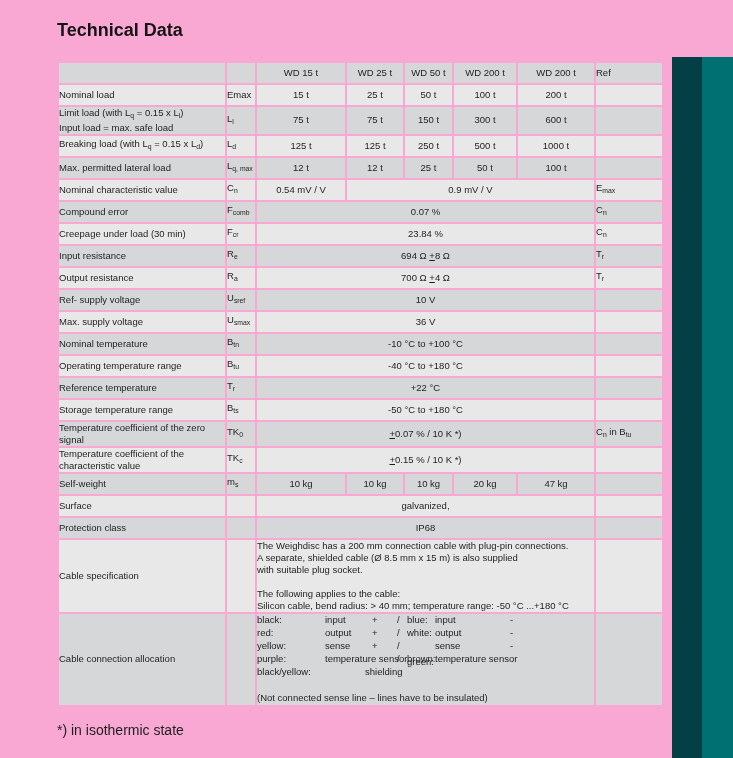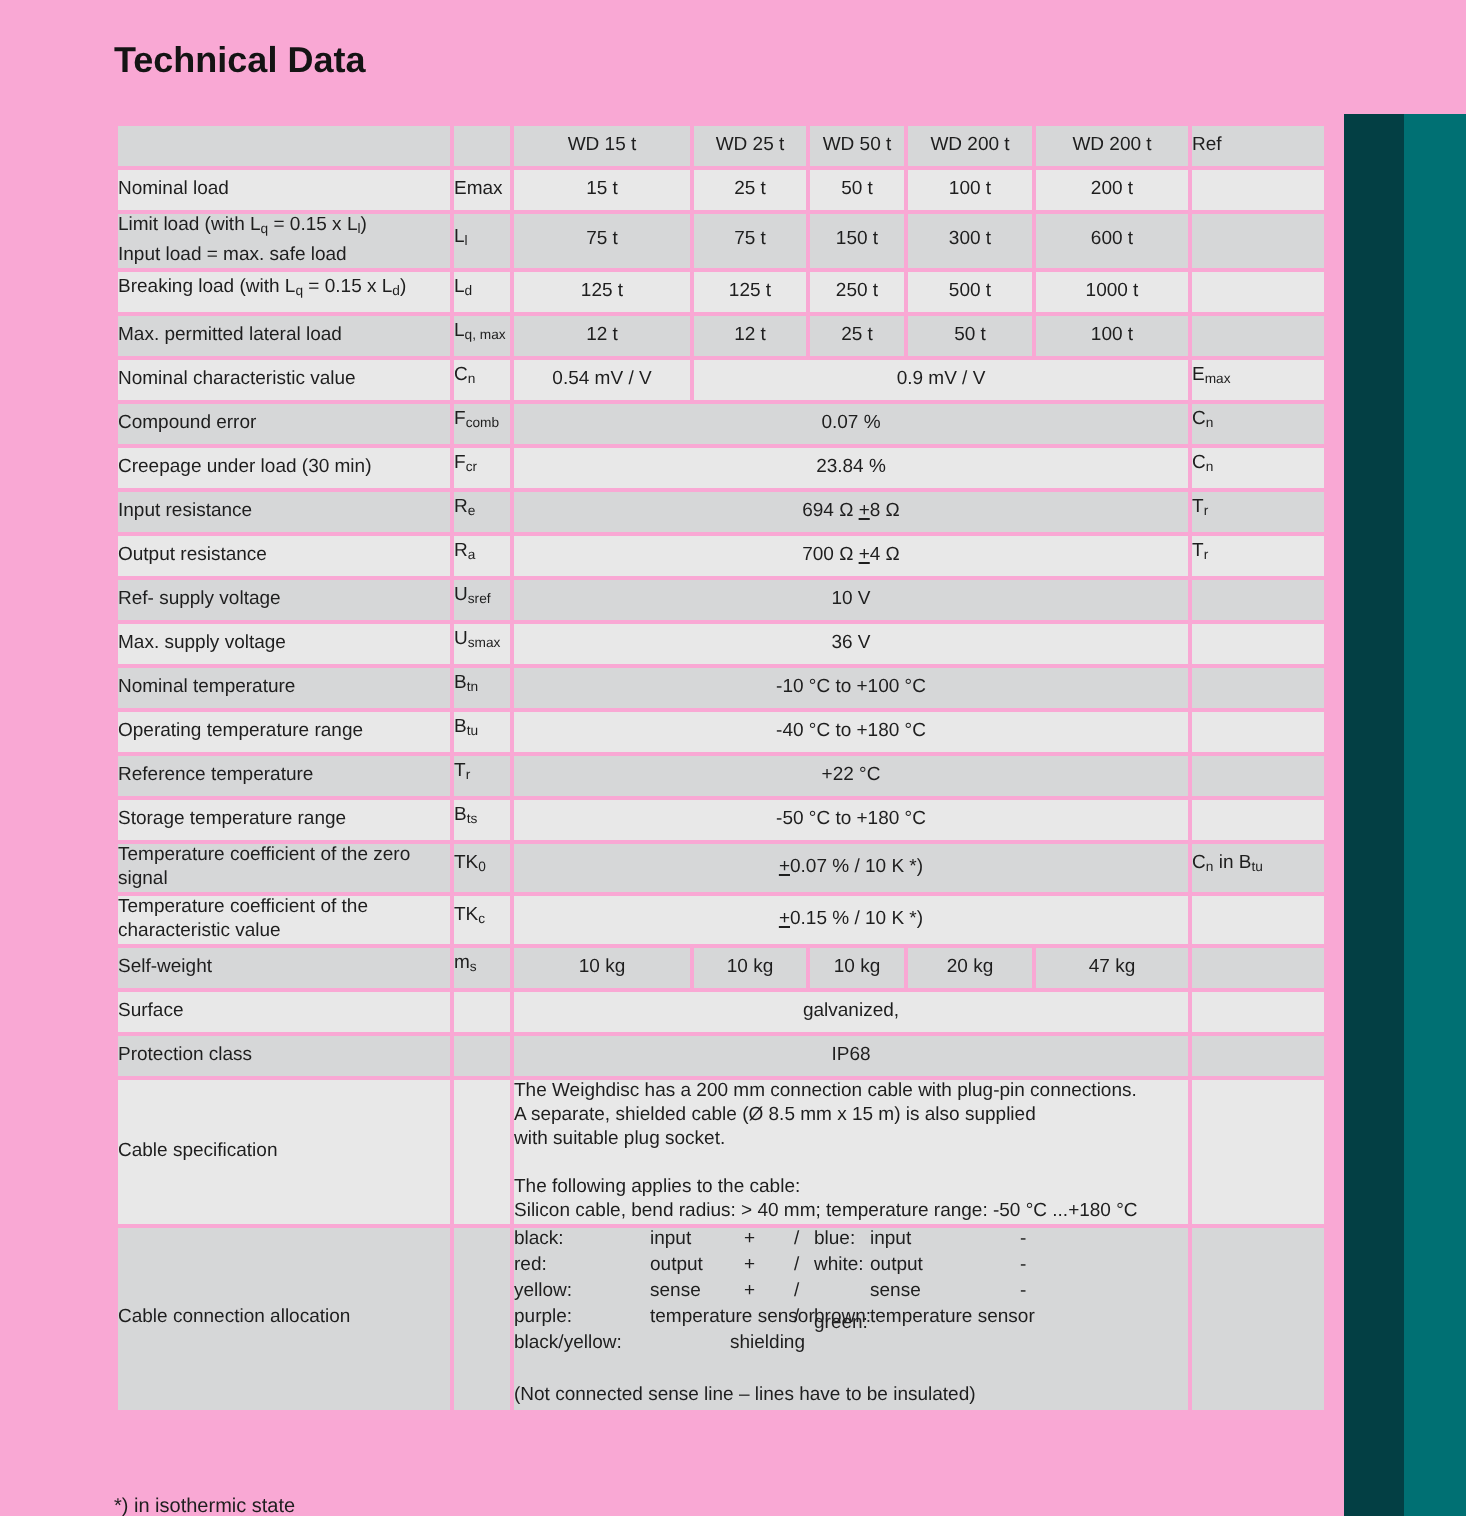--- a/index.html
+++ b/index.html
@@ -17,21 +17,21 @@
   .refh{font-size:9.5px;padding-left:2px;text-align:left;}
   .sub{font-size:0.72em;vertical-align:-0.25em;}
   .u{text-decoration:underline;}
   .spec{vertical-align:top;text-align:left;padding:4px 0 0 2px;line-height:13px;font-size:9.2px;}
   .alloc{vertical-align:top;text-align:center;padding:3px 0 0 2px;font-size:8.8px;}
   .aline{position:relative;height:13px;}
   .aspan{position:absolute;top:0;white-space:nowrap;}
   .stripe{position:absolute;top:57px;height:701px;}
   .stripe-dark{left:672px;width:30px;}
   .stripe-light{left:702px;width:31px;}
-  .footnote{position:absolute;left:57px;top:748px;font-size:10px;color:#1e1e1e;}
+  .footnote{position:absolute;left:57px;top:722px;font-size:14px;color:#1e1e1e;}
 </style>
 </head>
 <body>
 
 <div class="page">
 
   <h1 class="title">Technical Data</h1>
 
   <table class="tbl">
     <colgroup>

